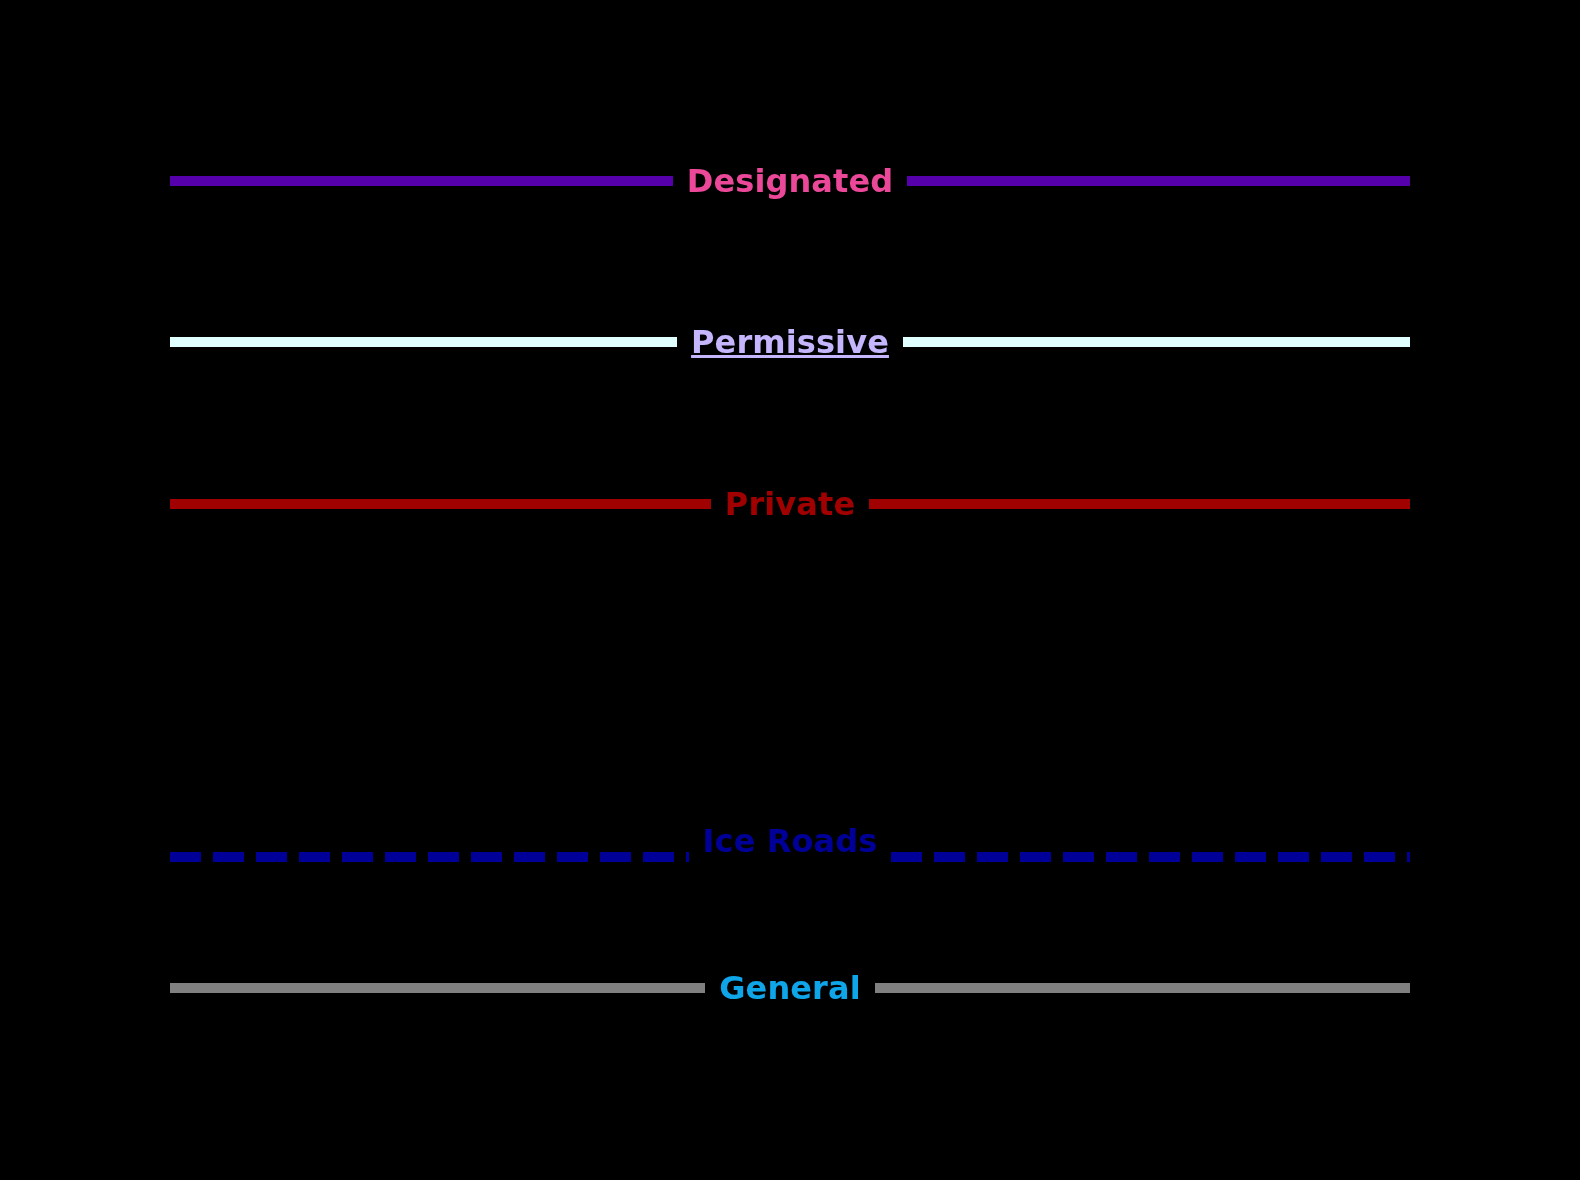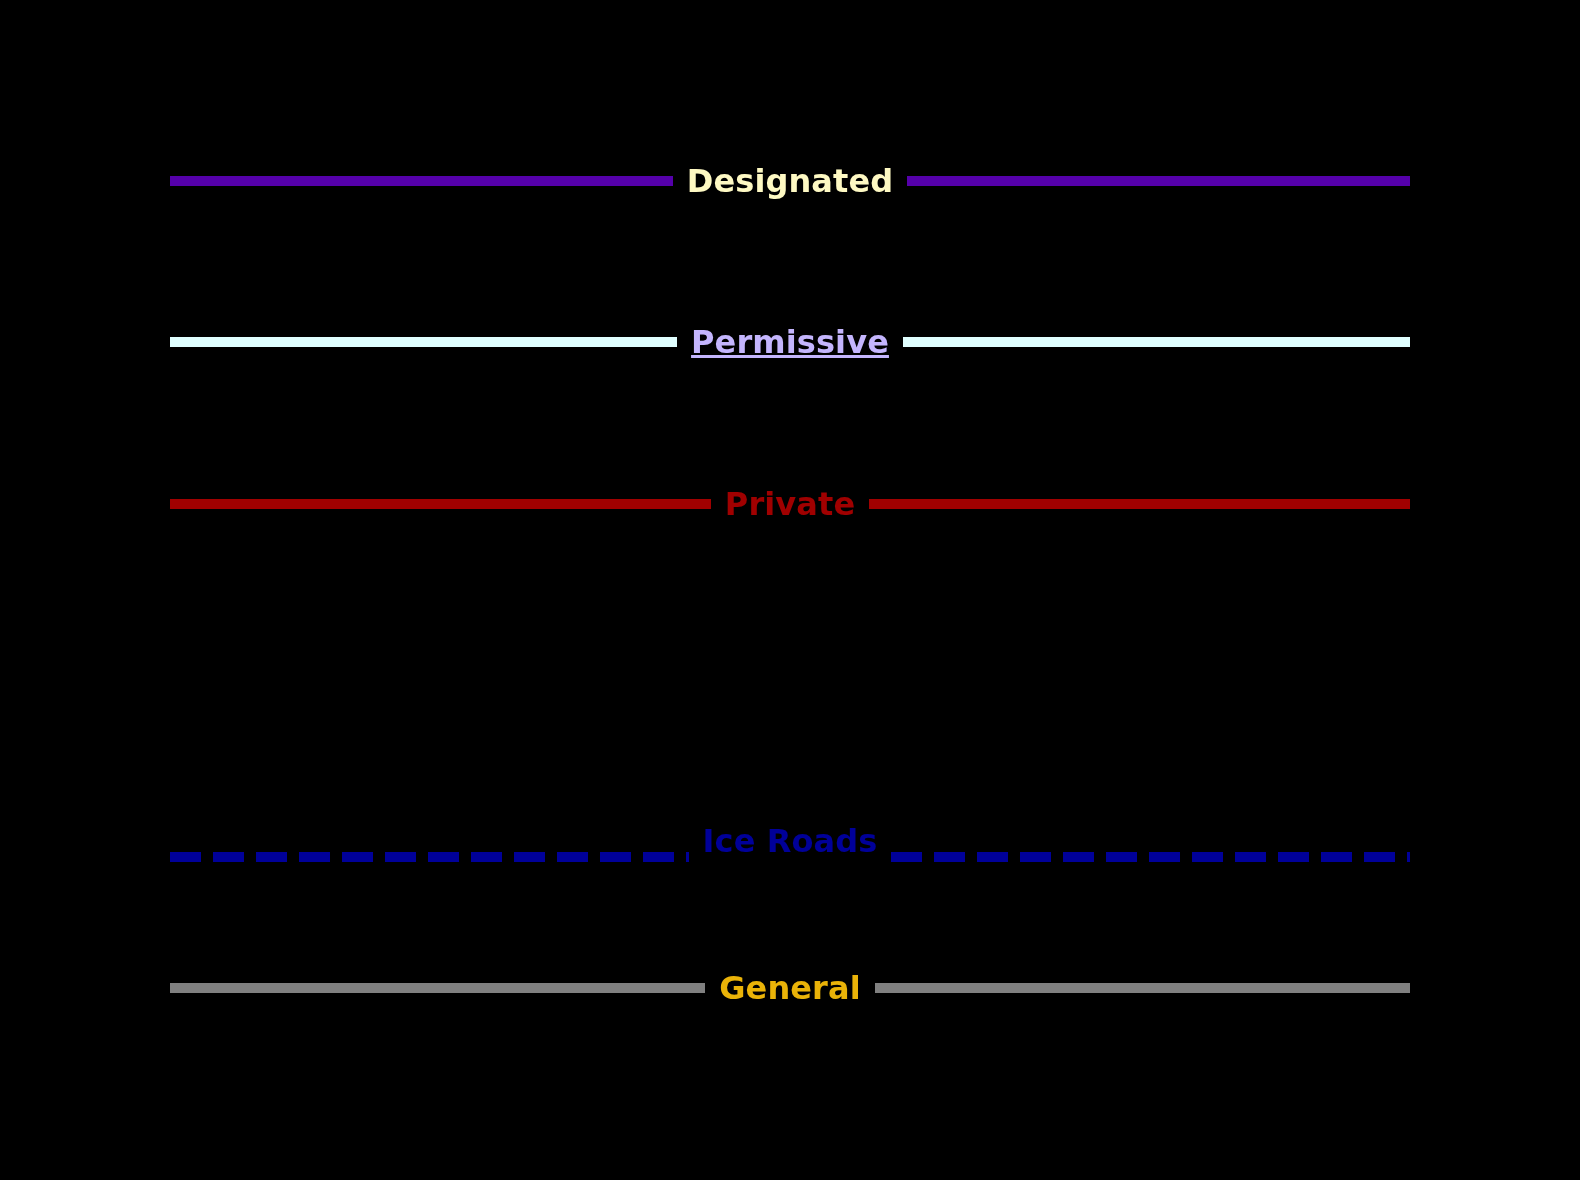--- a/index.html
+++ b/index.html
@@ -66,36 +66,36 @@
     white-space: nowrap;
     letter-spacing: 0.1px;
   }
 </style>
 </head>
 <body>
 
 <div id="legend-canvas" style="width: 1580px; height: 1180px; background: rgb(0, 0, 0);">
     <div class="legend-row" style="left: 170px; width: 1240px; top: 151px;">
       <span class="legend-line solid" style="--lc: #5500AA;"></span>
-      <span class="legend-label" style="color: #fef9c3;">Designated</span>
+      <span class="legend-label" style="color: #ec4899;">Designated</span>
       <span class="legend-line solid" style="--lc: #5500AA;"></span>
     </div>
     <div class="legend-row" style="left: 170px; width: 1240px; top: 312px;">
       <span class="legend-line solid" style="--lc: #E0FFFF;"></span>
       <span class="legend-label" style="color: #c4b5fd; text-decoration: underline;">Permissive</span>
       <span class="legend-line solid" style="--lc: #E0FFFF;"></span>
     </div>
     <div class="legend-row" style="left: 170px; width: 1240px; top: 474px;">
       <span class="legend-line solid" style="--lc: #A00000;"></span>
       <span class="legend-label" style="color: rgb(160, 0, 0);">Private</span>
       <span class="legend-line solid" style="--lc: #A00000;"></span>
     </div>
     <div class="legend-row" style="left: 170px; width: 1240px; top: 797px; align-items: flex-end;">
       <span class="legend-line dashed" style="--lc: #000099; --grad: repeating-linear-gradient(to right,#000099 0px,#000099 31px,rgba(0,0,0,0) 31px, rgba(0,0,0,0) 43px);"></span>
       <span class="legend-label" style="color: rgb(0, 0, 153);">Ice Roads</span>
       <span class="legend-line dashed" style="--lc: #000099; --grad: repeating-linear-gradient(to right,#000099 0px,#000099 31px,rgba(0,0,0,0) 31px, rgba(0,0,0,0) 43px);"></span>
     </div>
     <div class="legend-row" style="left: 170px; width: 1240px; top: 958px;">
       <span class="legend-line solid" style="--lc: #808080;"></span>
-      <span class="legend-label" style="color: #eab308;">General</span>
+      <span class="legend-label" style="color: #0ea5e9;">General</span>
       <span class="legend-line solid" style="--lc: #808080;"></span>
     </div>
   </div>
 
 </body></html>

